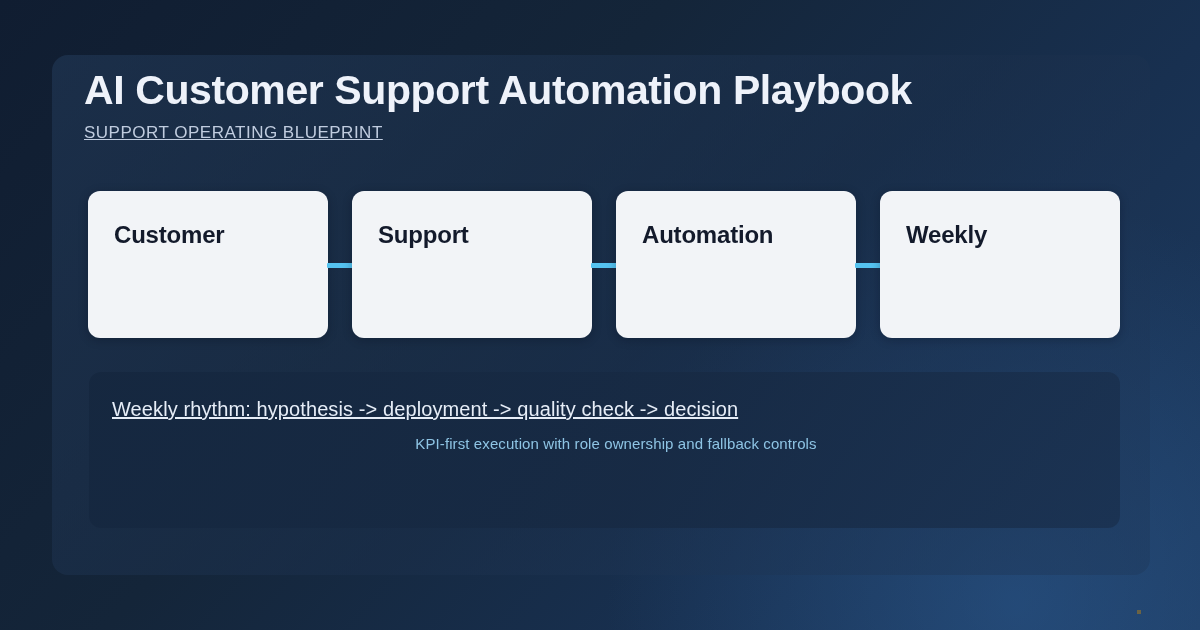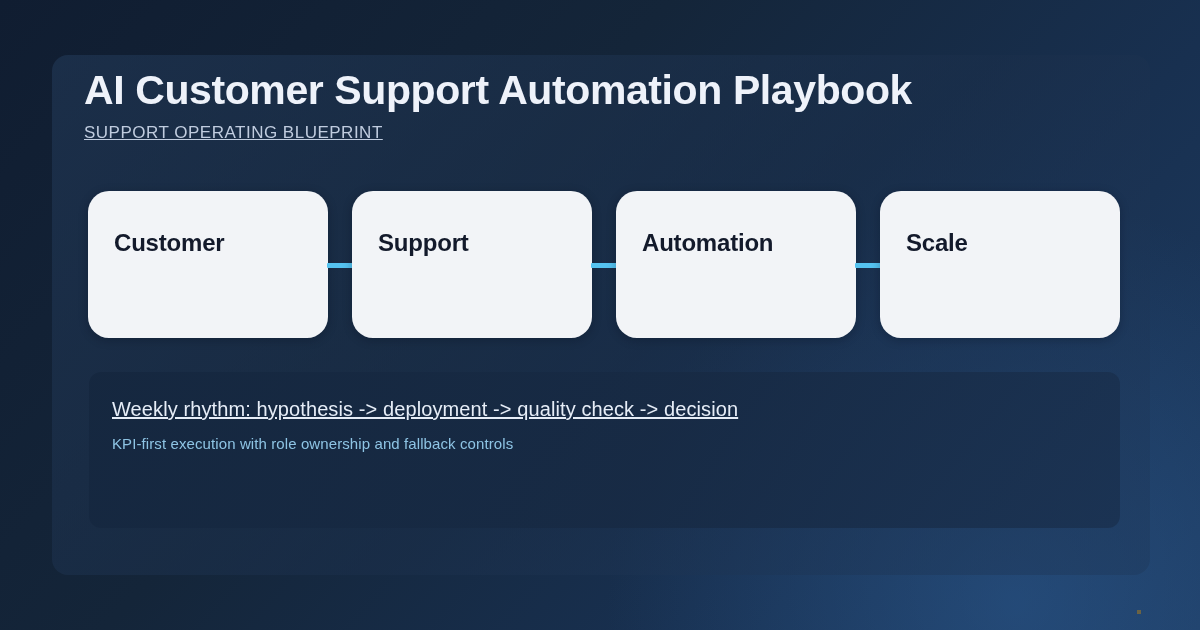--- a/index.html
+++ b/index.html
@@ -41,22 +41,22 @@
   .subtitle {
     margin-top:9px; font-size:17px; letter-spacing:0.5px;
     color:#c0ccdf; white-space:nowrap;text-decoration:underline;
   }
 
   .flow {
     position:absolute; left:88px; top:191px; width:1032px; height:147px;
     display:flex; align-items:stretch; z-index:3;
   }
   .step {
-    flex:1 1 0; background:#f2f4f7; border-radius:21px;
-    padding:38px 0 0 26px; position:relative;
+    flex:1 1 0; background:#f2f4f7; border-radius:12px;
+    padding:30px 0 0 26px; position:relative;
     box-shadow:0 2px 10px rgba(5,12,24,0.28);
   }
   .step-label {
     font-size:24px; font-weight:bold; color:#131a2b;
     letter-spacing:-0.2px; white-space:nowrap;
   }
   .connector {
     flex:0 0 24px; position:relative;
   }
   .connector::before {
@@ -69,21 +69,21 @@
     position:absolute; left:89px; top:372px; width:1031px; height:156px;
     border-radius:12px;
     background:linear-gradient(120deg, rgba(21,39,63,0.92) 0%, rgba(23,42,68,0.88) 55%, rgba(26,49,80,0.85) 100%);
     padding:26px 0 0 23px; z-index:3;
   }
   .footer-main {
     font-size:20px; color:#e6edf7; letter-spacing:0.1px; white-space:nowrap;text-decoration:underline;
   }
   .footer-sub {
     margin-top:14px; font-size:15px; color:#8ec4e4;
-    letter-spacing:0.1px; white-space:nowrap;
+    letter-spacing:0.1px; white-space:nowrap;text-align:center;
   }
 
   .marker {
     position:absolute; left:1137px; top:610px;
     width:4px; height:4px; background:#6b6344; z-index:4;
   }
 </style>
 </head>
 <body>
 
@@ -104,21 +104,21 @@
   <div class="connector"></div>
   <div class="step">
     <div class="step-label">Support</div>
   </div>
   <div class="connector"></div>
   <div class="step">
     <div class="step-label">Automation</div>
   </div>
   <div class="connector"></div>
   <div class="step">
-    <div class="step-label">Scale</div>
+    <div class="step-label">Weekly</div>
   </div>
 </div>
 
 <div class="footer">
   <div class="footer-main">Weekly rhythm: hypothesis -&gt; deployment -&gt; quality check -&gt; decision</div>
   <div class="footer-sub">KPI-first execution with role ownership and fallback controls</div>
 </div>
 
 <div class="marker"></div>
 

